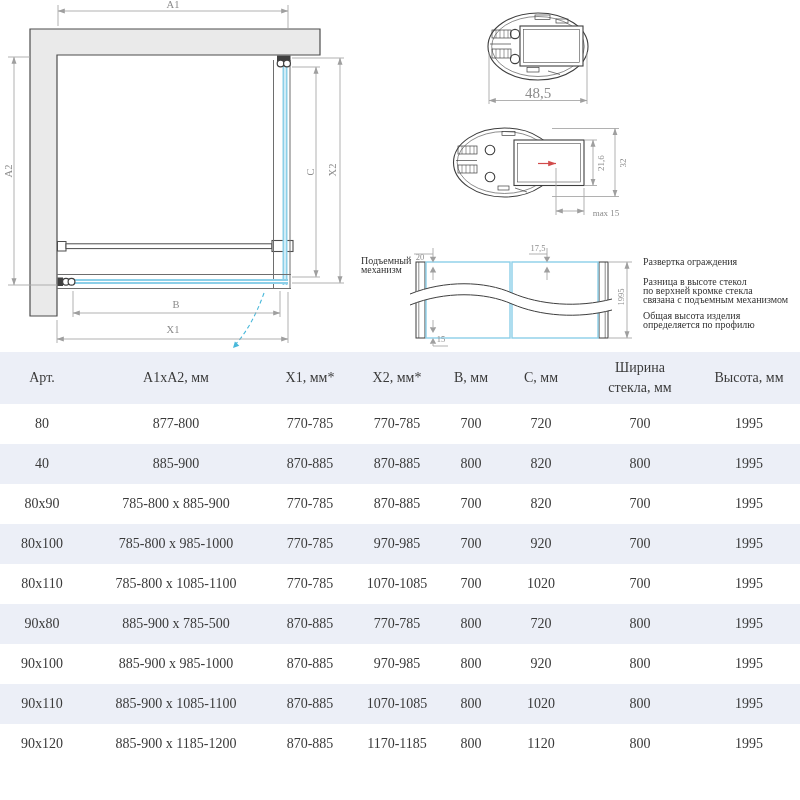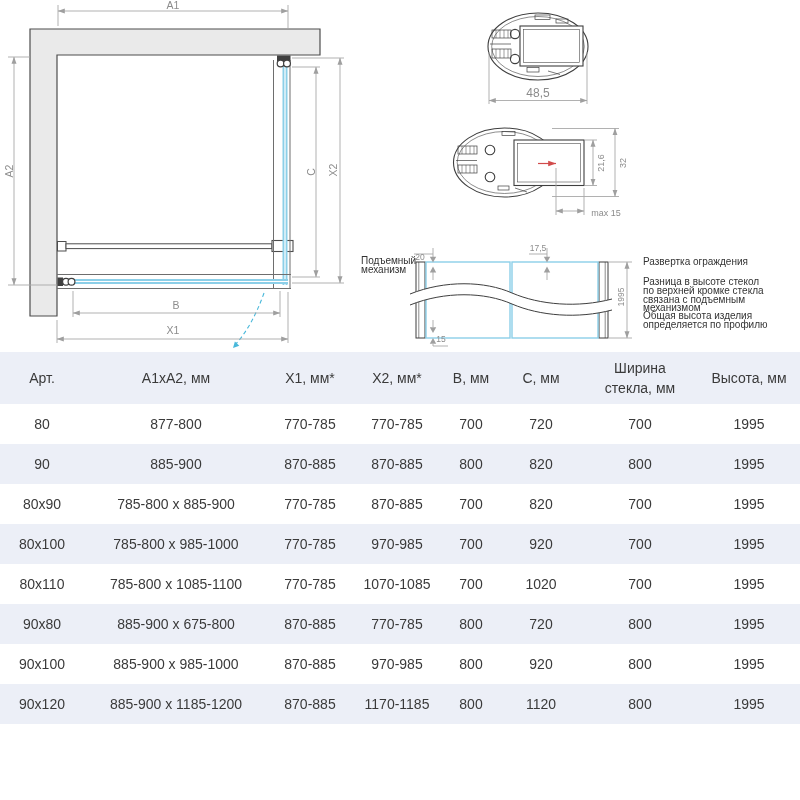--- a/index.html
+++ b/index.html
@@ -1,17 +1,17 @@
 <!DOCTYPE html>
 <html><head>
 <meta charset="utf-8">
 <style>
   html,body{margin:0;padding:0;background:#fff;}
   .sheet{position:relative;width:800px;height:800px;background:#fff;overflow:hidden;
-         font-family:Liberation Sans, sans-serif;color:#3a3a3a;}
+         font-family:Liberation Serif, serif;color:#3a3a3a;}
   .drawing{position:absolute;left:0;top:0;}
   .lbl{position:absolute;color:#8c8c8c;font-size:10.5px;white-space:nowrap;
        transform:translate(-50%,-50%);line-height:1;}
   .lbl.rot{transform:translate(-50%,-50%) rotate(-90deg);}
   .lbl.sm{font-size:9px;}
   .lbl.xs{font-size:8.5px;}
   .anno{position:absolute;color:#333;font-size:10px;line-height:8.8px;white-space:pre-line;}
   table.spec{position:absolute;left:0;top:352px;width:800px;border-collapse:collapse;
              table-layout:fixed;font-size:14px;color:#3a3a3a;}
   table.spec th{height:52px;font-weight:normal;text-align:center;vertical-align:middle;
@@ -186,21 +186,21 @@
     </g>
   </svg>
 
   <div class="lbl" style="left:173px;top:5px">A1</div>
   <div class="lbl rot" style="left:9px;top:171px">A2</div>
   <div class="lbl rot" style="left:333px;top:170px">X2</div>
   <div class="lbl rot" style="left:311px;top:172px">C</div>
   <div class="lbl" style="left:176px;top:305px">B</div>
   <div class="lbl" style="left:173px;top:330px">X1</div>
 
-  <div class="lbl sm" style="left:538px;top:93px;font-size:12px">48,5</div>
+  <div class="lbl sm" style="left:538px;top:93px;font-size:15px">48,5</div>
   <div class="lbl sm rot" style="left:601px;top:163px">21,6</div>
   <div class="lbl sm rot" style="left:623px;top:163px">32</div>
   <div class="lbl sm" style="left:606px;top:213px">max 15</div>
 
   <div class="lbl xs" style="left:420px;top:257px">20</div>
   <div class="lbl xs" style="left:538px;top:248px">17,5</div>
   <div class="lbl xs" style="left:441px;top:339px">15</div>
   <div class="lbl xs rot" style="left:621px;top:297px">1995</div>
 
   <div class="anno" style="left:361px;top:257px">Подъемный
@@ -241,21 +241,21 @@
       <td>80</td>
       <td>877-800</td>
       <td>770-785</td>
       <td>770-785</td>
       <td>700</td>
       <td>720</td>
       <td>700</td>
       <td>1995</td>
     </tr>
         <tr>
-      <td>90</td>
+      <td>40</td>
       <td>885-900</td>
       <td>870-885</td>
       <td>870-885</td>
       <td>800</td>
       <td>820</td>
       <td>800</td>
       <td>1995</td>
     </tr>
         <tr>
       <td>80х90</td>
@@ -282,39 +282,49 @@
       <td>785-800 х 1085-1100</td>
       <td>770-785</td>
       <td>1070-1085</td>
       <td>700</td>
       <td>1020</td>
       <td>700</td>
       <td>1995</td>
     </tr>
         <tr>
       <td>90х80</td>
-      <td>885-900 х 675-800</td>
+      <td>885-900 х 785-500</td>
       <td>870-885</td>
       <td>770-785</td>
       <td>800</td>
       <td>720</td>
       <td>800</td>
       <td>1995</td>
     </tr>
         <tr>
       <td>90х100</td>
       <td>885-900 х 985-1000</td>
       <td>870-885</td>
       <td>970-985</td>
       <td>800</td>
       <td>920</td>
       <td>800</td>
       <td>1995</td>
     </tr>
         <tr>
+      <td>90х110</td>
+      <td>885-900 х 1085-1100</td>
+      <td>870-885</td>
+      <td>1070-1085</td>
+      <td>800</td>
+      <td>1020</td>
+      <td>800</td>
+      <td>1995</td>
+    </tr>
+        <tr>
       <td>90х120</td>
       <td>885-900 х 1185-1200</td>
       <td>870-885</td>
       <td>1170-1185</td>
       <td>800</td>
       <td>1120</td>
       <td>800</td>
       <td>1995</td>
     </tr>
       </tbody>

